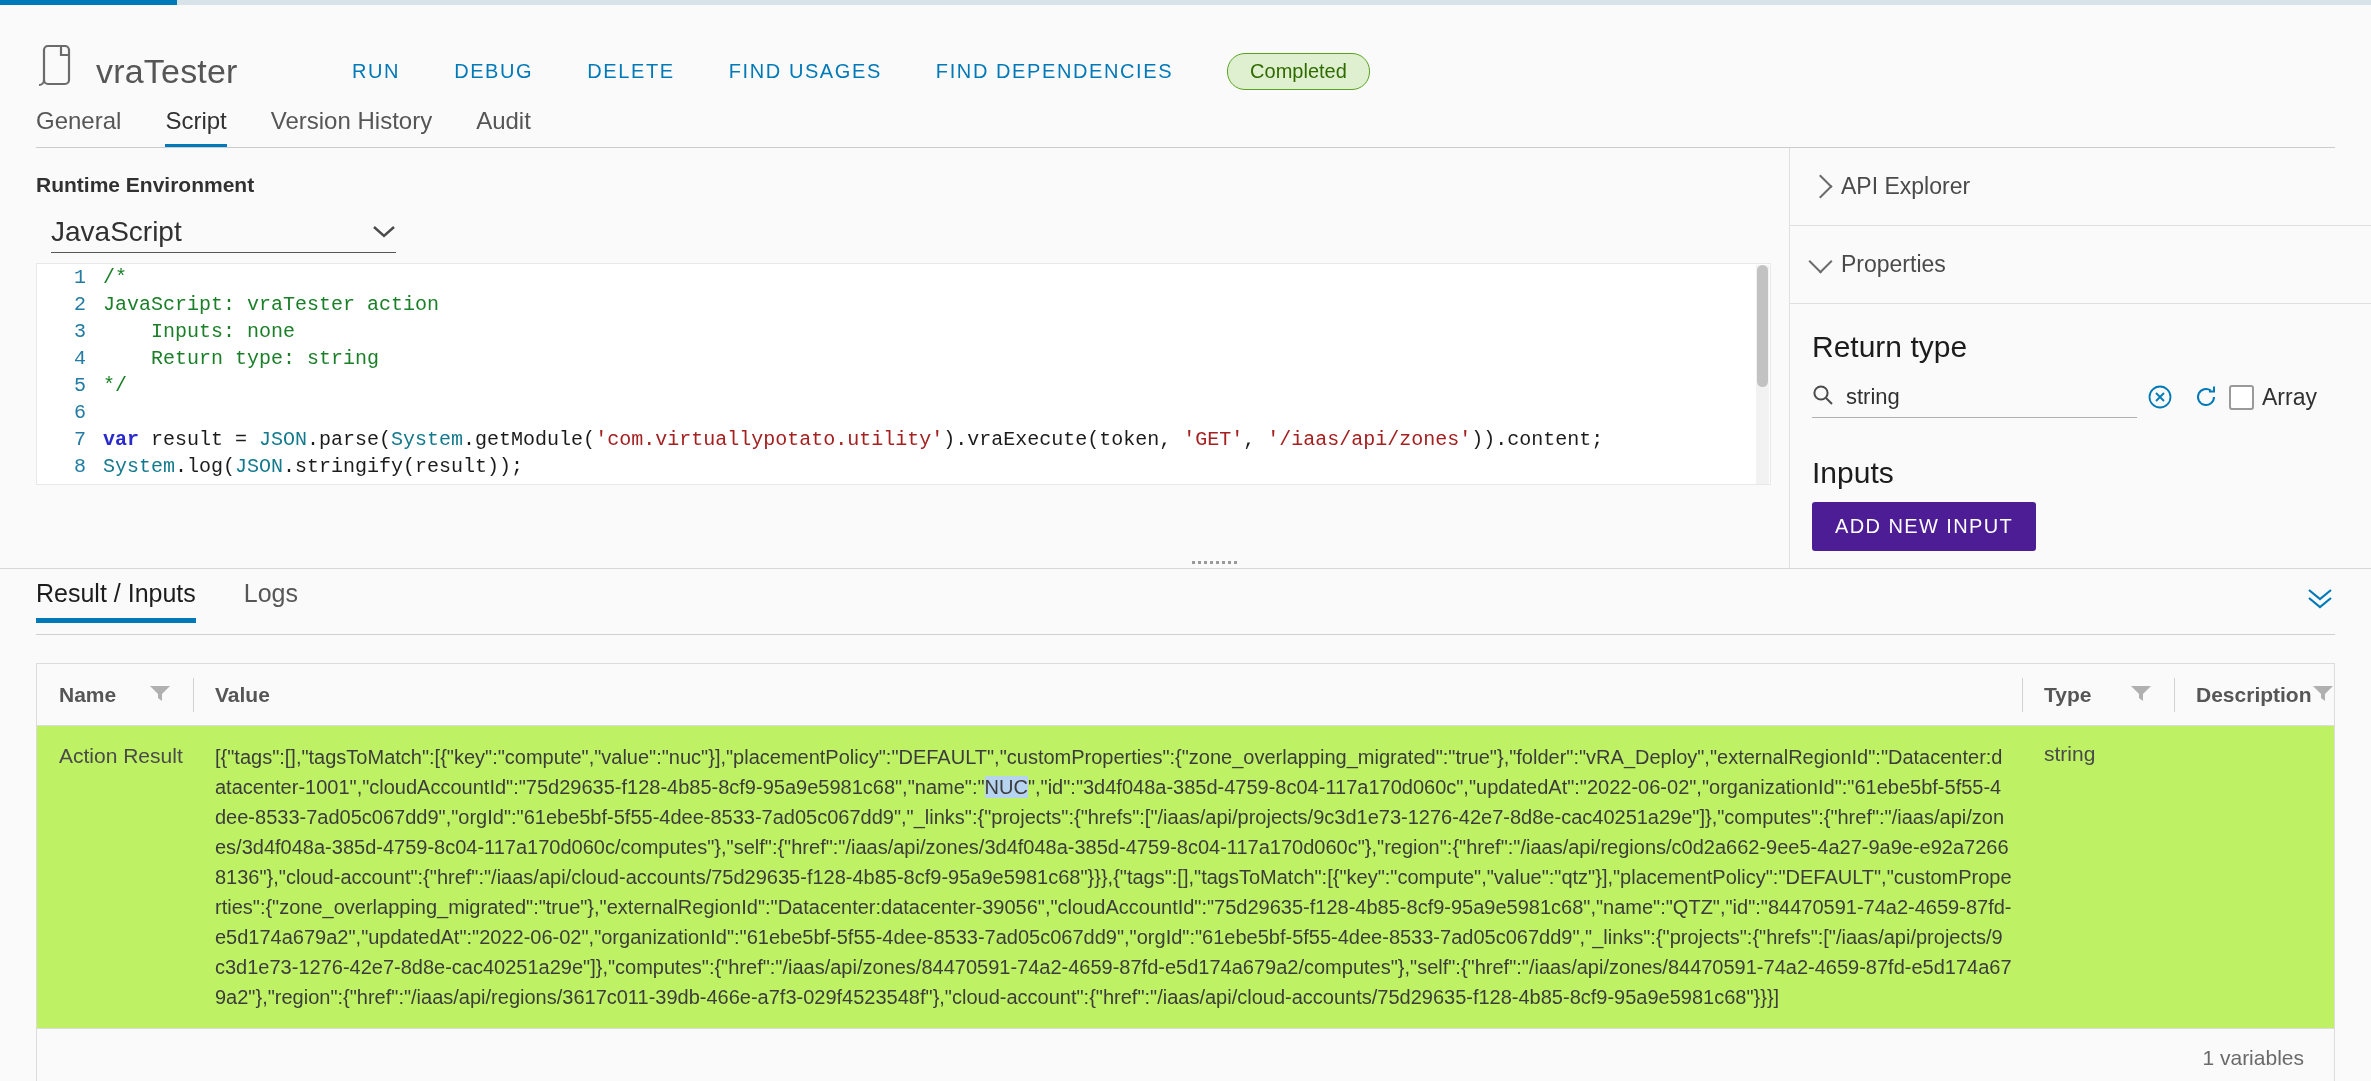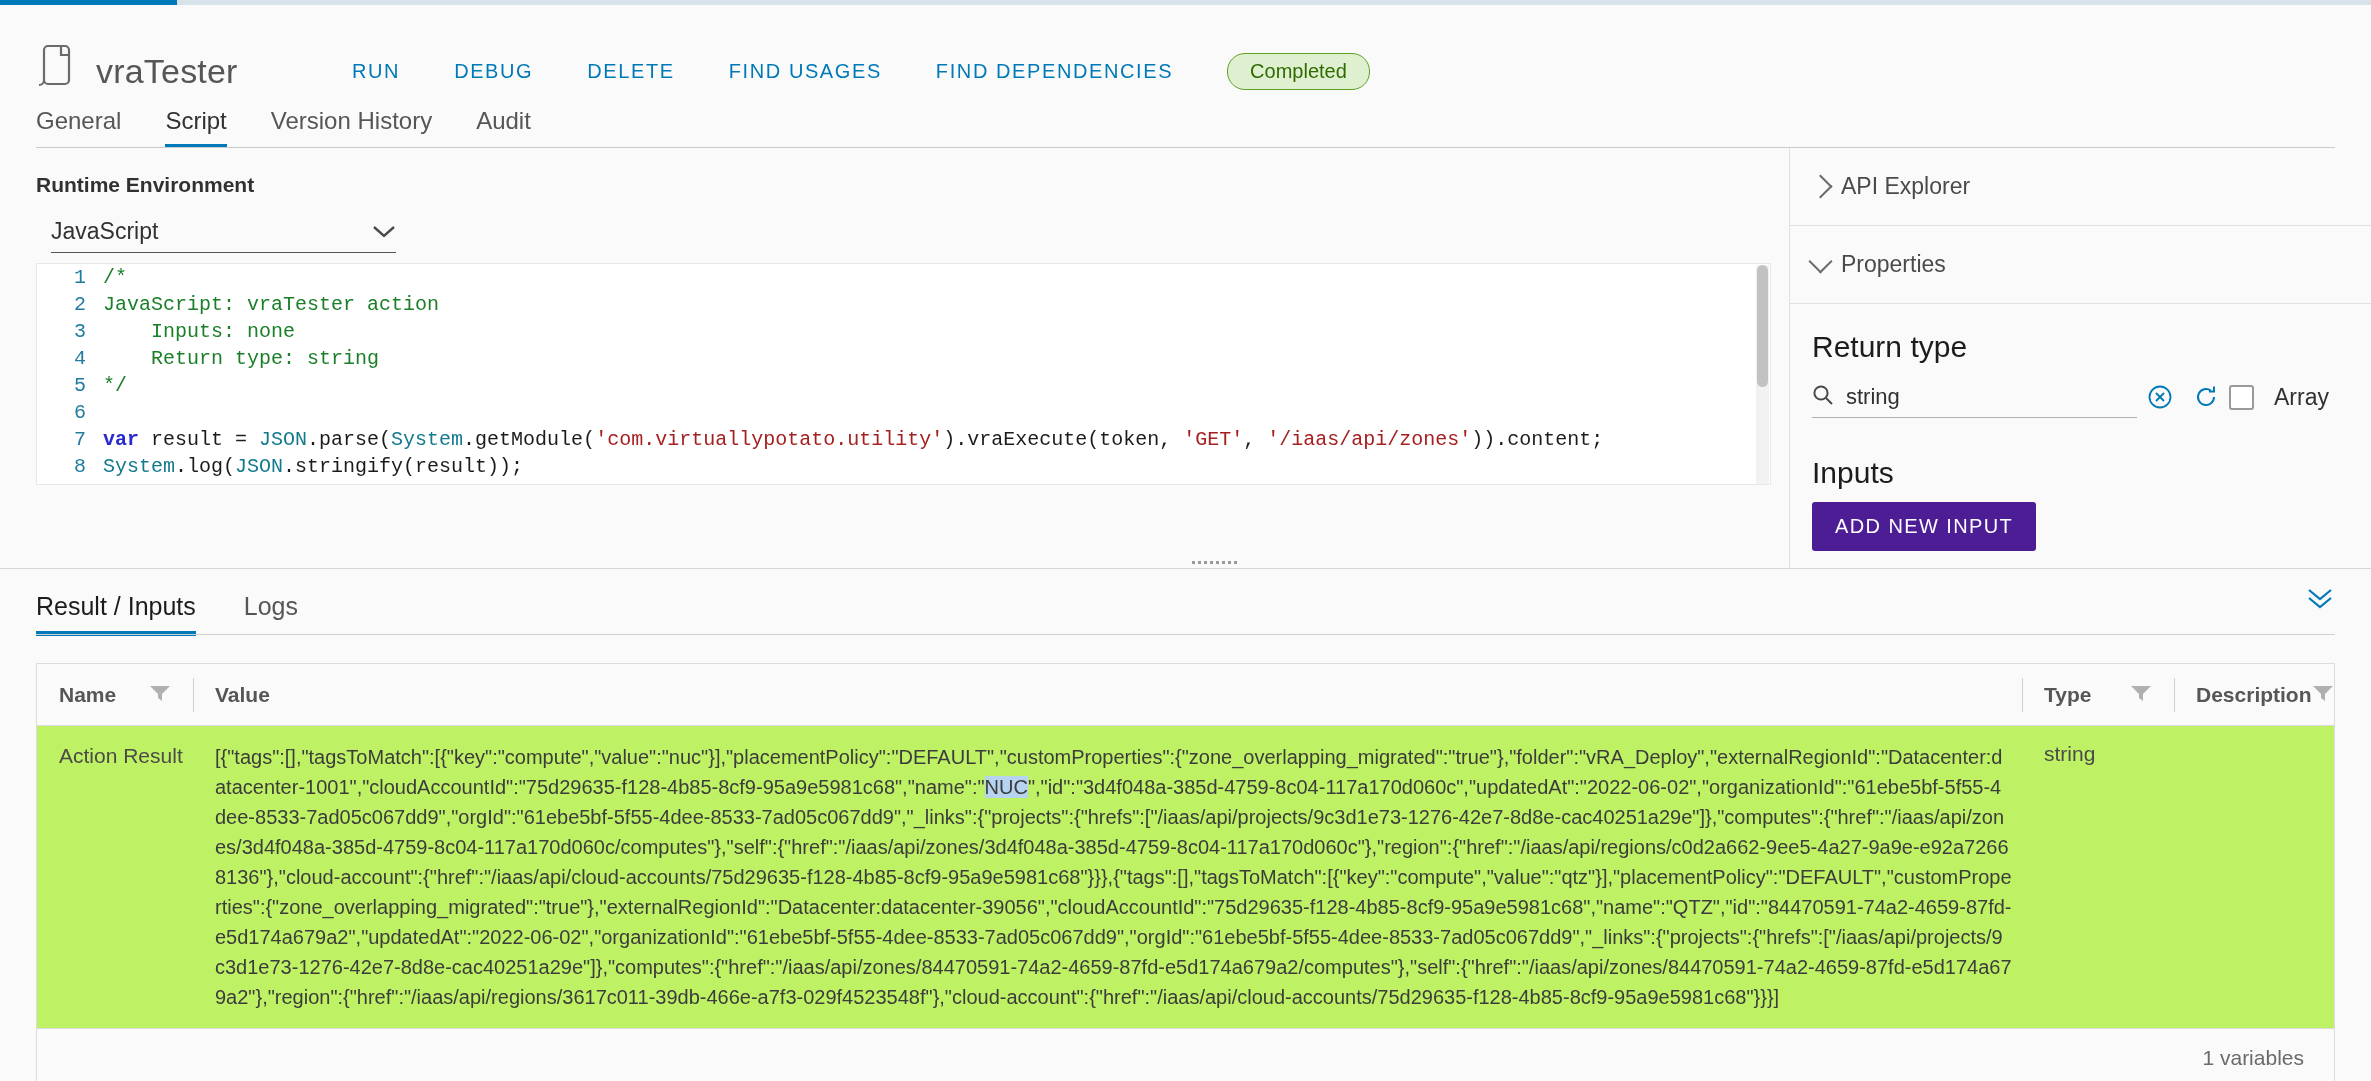--- a/index.html
+++ b/index.html
@@ -48,21 +48,21 @@
   .tabs-rule { position: absolute; top: 147px; left: 36px; width: 2299px; height: 1px; background: #cccccc; }
 
   
   .left-pane { position: absolute; top: 148px; left: 0; width: 1789px; height: 420px; background: #fafafa; }
   .runtime-label { position: absolute; left: 36px; top: 25px; font-size: 21px; font-weight: 700; color: #313131; }
   .runtime-select {
     position: absolute; left: 51px; top: 63px; width: 345px; height: 42px;
     border: none; border-bottom: 1px solid #565656; background: transparent;
     display: flex; align-items: center; justify-content: space-between; cursor: pointer;
   }
-  .runtime-select .val { font-size: 23px; color: #313131; }
+  .runtime-select .val { font-size: 28px; color: #313131; }
   .chev { width: 24px; height: 14px; }
 
   
   .editor {
     position: absolute; left: 36px; top: 115px; width: 1735px; height: 222px;
     background: #ffffff; border: 1px solid #e8e8e8; overflow: hidden;
   }
   .code-row { display: flex; height: 27px; align-items: center; font-family: "Liberation Mono", monospace; font-size: 20px; }
   .ln {
     width: 66px; text-align: right; padding-right: 17px; color: #237ba3;
@@ -99,31 +99,31 @@
   .props-body { padding: 26px 0 0 22px; }
   .prop-h { font-size: 30px; color: #1c1c1c; font-weight: 400; margin-bottom: 12px; }
   .rt-row { display: flex; align-items: center; gap: 0; }
   .rt-input {
     width: 325px; height: 42px; border-bottom: 1px solid #b0b0b0;
     display: flex; align-items: center; gap: 12px;
   }
   .rt-input .txt { font-size: 22px; color: #313131; }
   .icon-btn { background: none; border: none; cursor: pointer; padding: 0 10px; display: flex; align-items: center; }
   .chk-box { width: 25px; height: 25px; border: 2px solid #9a9a9a; border-radius: 3px; background: #fff; cursor: pointer; }
-  .chk-lbl { font-size: 23px; color: #313131; margin-left: 20px; }
+  .chk-lbl { font-size: 23px; color: #313131; margin-left: 8px; }
   .inputs-h { font-size: 30px; color: #1c1c1c; margin: 38px 0 12px 0; }
   .add-btn {
     background: #4c1d95; color: #ffffff; border: none; border-radius: 3px;
     font-size: 20px; letter-spacing: 1.4px; padding: 13px 23px; cursor: pointer;
     font-family: "Liberation Sans", sans-serif;
   }
 
   
   .bottom { position: absolute; top: 568px; left: 0; width: 2371px; height: 513px; background: #fafafa; border-top: 1px solid #d8d8d8; }
-  .btabs { position: absolute; top: 10px; left: 36px; display: flex; align-items: flex-end; height: 56px; }
+  .btabs { position: absolute; top: 10px; left: 36px; display: flex; align-items: flex-start; height: 56px; }
   .btab { font-size: 25px; color: #565656; padding-bottom: 14px; margin-right: 48px; cursor: pointer; position: relative; }
   .btab.active { color: #1c1c1c; font-weight: 500; }
   .btab.active::after { content: ''; position: absolute; left: 0; right: 0; bottom: -1px; height: 5px; background: #0079b8; }
   .btabs-rule { position: absolute; top: 65px; left: 36px; width: 2299px; height: 1px; background: #d0d0d0; }
   .collapse-btn { position: absolute; right: 36px; top: 18px; cursor: pointer; }
 
   .table {
     position: absolute; top: 94px; left: 36px; width: 2299px;
     border: 1px solid #dcdcdc; background: #ffffff;
   }

